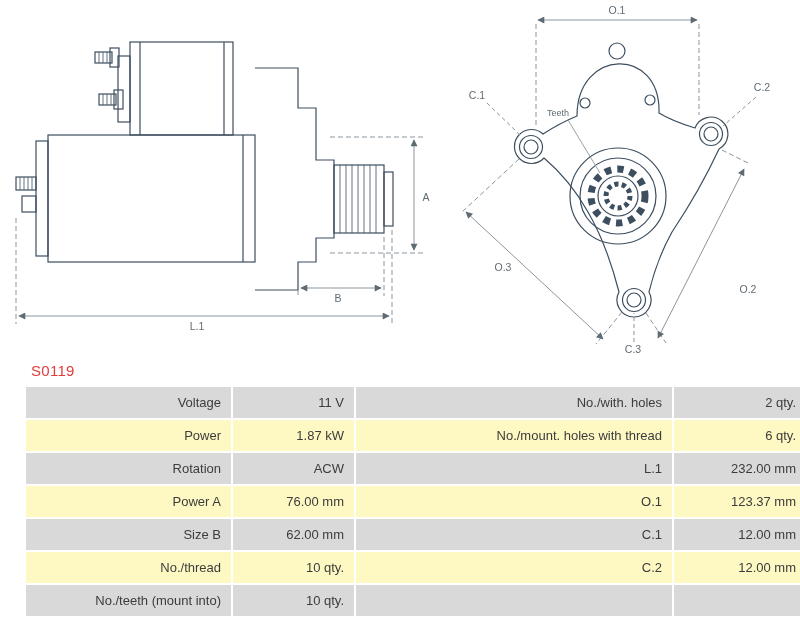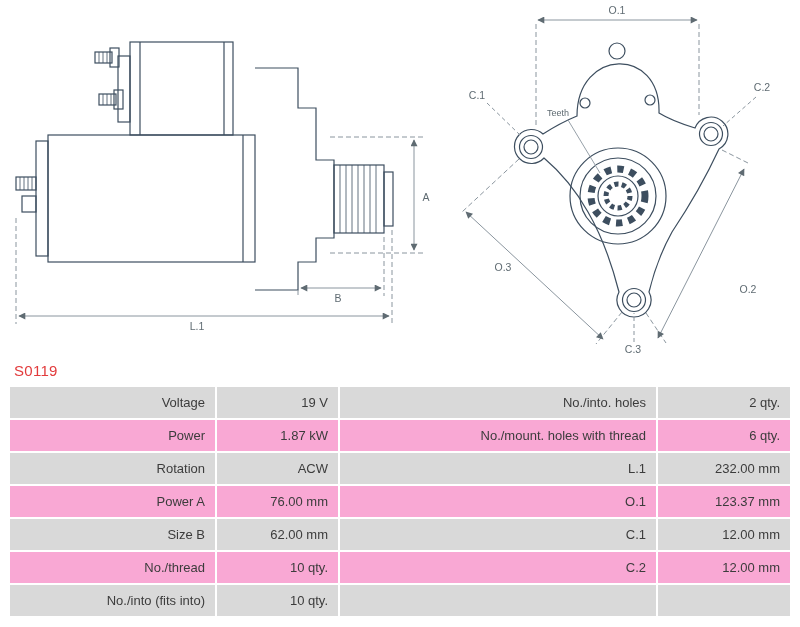--- a/index.html
+++ b/index.html
@@ -8,37 +8,38 @@
     font-family:"Liberation Sans", sans-serif;
     overflow:hidden;
   }
   .diagram{position:relative;width:800px;height:356px;background:#fff;}
   .diagram svg{position:absolute;left:0;top:0;}
   .part-number{
     padding:6px 0 8px 14px;
     font-size:15px;
     color:#e23b3c;
     letter-spacing:.3px;
+    margin-left:17px;
   }
   .spec-table{
-    margin:0 10px;
+    margin:0 26px;
     display:grid;
     grid-template-columns:205px 121px 316px 132px;
     gap:2px;
     background:#ffffff;
   }
   .row{display:contents;}
   .cell{
     height:31px;
     box-sizing:border-box;
     display:flex;align-items:center;justify-content:flex-end;
     padding-right:10px;
     font-size:13px;
     color:#3c3c3c;
-    background:#f9a8d4;
+    background:#fef9c3;
   }
   .row:nth-child(odd) .cell{background:#d9d9d9;}
   .cell.blank{background:transparent;}
   text{fill:#5f6b72;font-family:"Liberation Sans",sans-serif;}
 </style>
 </head>
 <body>
 
 <div class="diagram">
   <svg viewBox="0 0 800 356" width="800" height="356">
@@ -137,22 +138,22 @@
     <text x="558" y="116" font-size="9" text-anchor="middle">Teeth</text>
   </svg>
 </div>
 
 <div class="part-number">S0119</div>
 
 <div class="spec-table">
 
   <div class="row">
     <div class="cell">Voltage</div>
-    <div class="cell">19 V</div>
-    <div class="cell">No./into. holes</div>
+    <div class="cell">11 V</div>
+    <div class="cell">No./with. holes</div>
     <div class="cell">2 qty.</div>
   </div>
 
   <div class="row">
     <div class="cell">Power</div>
     <div class="cell">1.87 kW</div>
     <div class="cell">No./mount. holes with thread</div>
     <div class="cell">6 qty.</div>
   </div>
 
@@ -178,19 +179,19 @@
   </div>
 
   <div class="row">
     <div class="cell">No./thread</div>
     <div class="cell">10 qty.</div>
     <div class="cell">C.2</div>
     <div class="cell">12.00 mm</div>
   </div>
 
   <div class="row">
-    <div class="cell">No./into (fits into)</div>
+    <div class="cell">No./teeth (mount into)</div>
     <div class="cell">10 qty.</div>
     <div class="cell"></div>
     <div class="cell blank"></div>
   </div>
 
 </div>
 
 </body></html>

